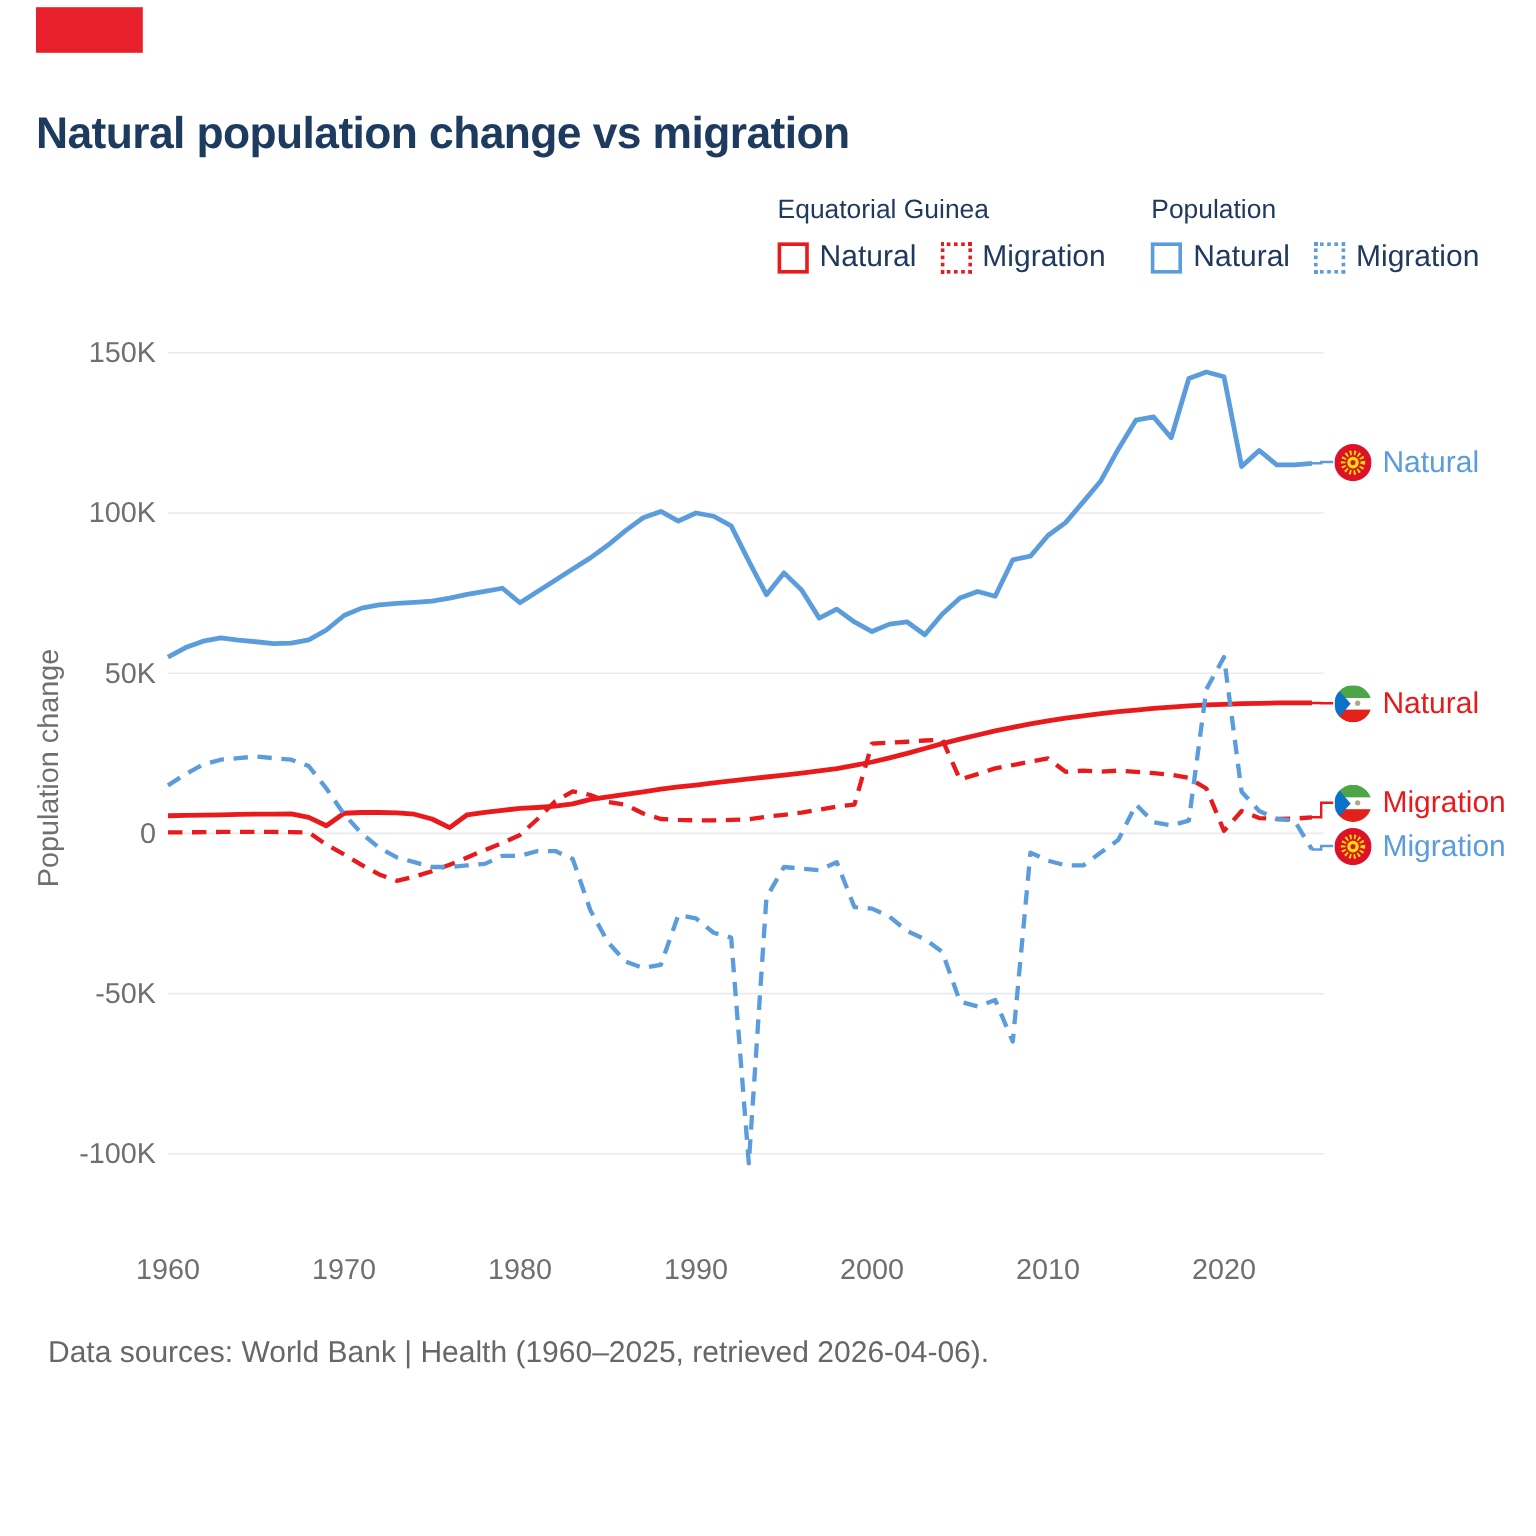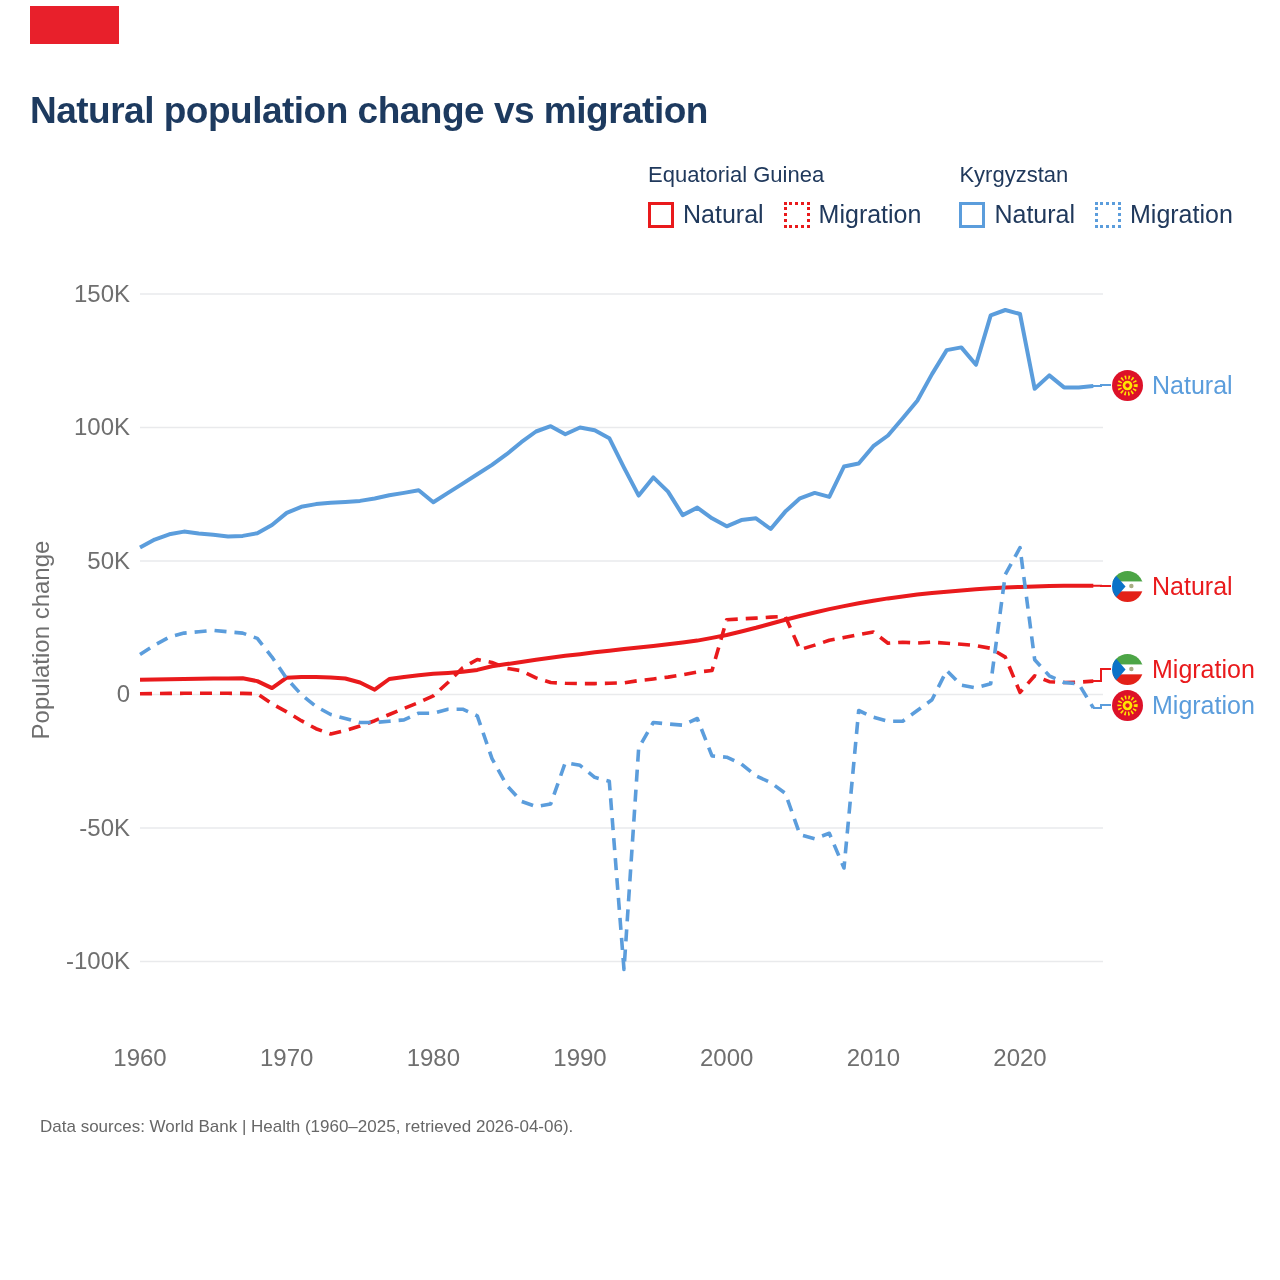--- a/index.html
+++ b/index.html
@@ -20,21 +20,21 @@
   .lg-label{font-size:25px;color:#20395c;}
   #chart-svg{position:absolute;left:0;top:0;}
   .tick{font-family:"Liberation Sans",sans-serif;font-size:24px;fill:#6f6f6f;}
   .ylab{position:absolute;top:640px;left:41px;transform:translate(-50%,-50%) rotate(-90deg);
         font-size:24px;color:#6f6f6f;white-space:nowrap;}
   .end-label{position:absolute;left:1112px;display:flex;align-items:center;gap:9px;height:34px;}
   .flag{width:31px;height:31px;flex:none;}
   .el-text{font-size:25px;white-space:nowrap;}
   .el-blue{color:#5b9ddc;}
   .el-red{color:#e91a1c;}
-  .footer{position:absolute;left:40px;top:1108px;font-size:17px;color:#676767;line-height:38px;}
+  .footer{position:absolute;left:40px;top:1108px;font-size:25px;color:#676767;line-height:38px;}
 </style>
 </head>
 <body>
 
 <div class="page">
 
   <div class="artifact"></div>
 
   <h1 class="title">Natural population change vs migration</h1>
 
@@ -46,21 +46,21 @@
           <span class="sw sw-solid-red"></span>
           <span class="lg-label">Natural</span>
         </div>
         <div class="lg-item">
           <span class="sw sw-dot-red"></span>
           <span class="lg-label">Migration</span>
         </div>
       </div>
     </div>
     <div class="lg-group">
-      <div class="lg-head">Kyrgyzstan</div>
+      <div class="lg-head">Population</div>
       <div class="lg-row">
         <div class="lg-item">
           <span class="sw sw-solid-blue"></span>
           <span class="lg-label">Natural</span>
         </div>
         <div class="lg-item">
           <span class="sw sw-dot-blue"></span>
           <span class="lg-label">Migration</span>
         </div>
       </div>

